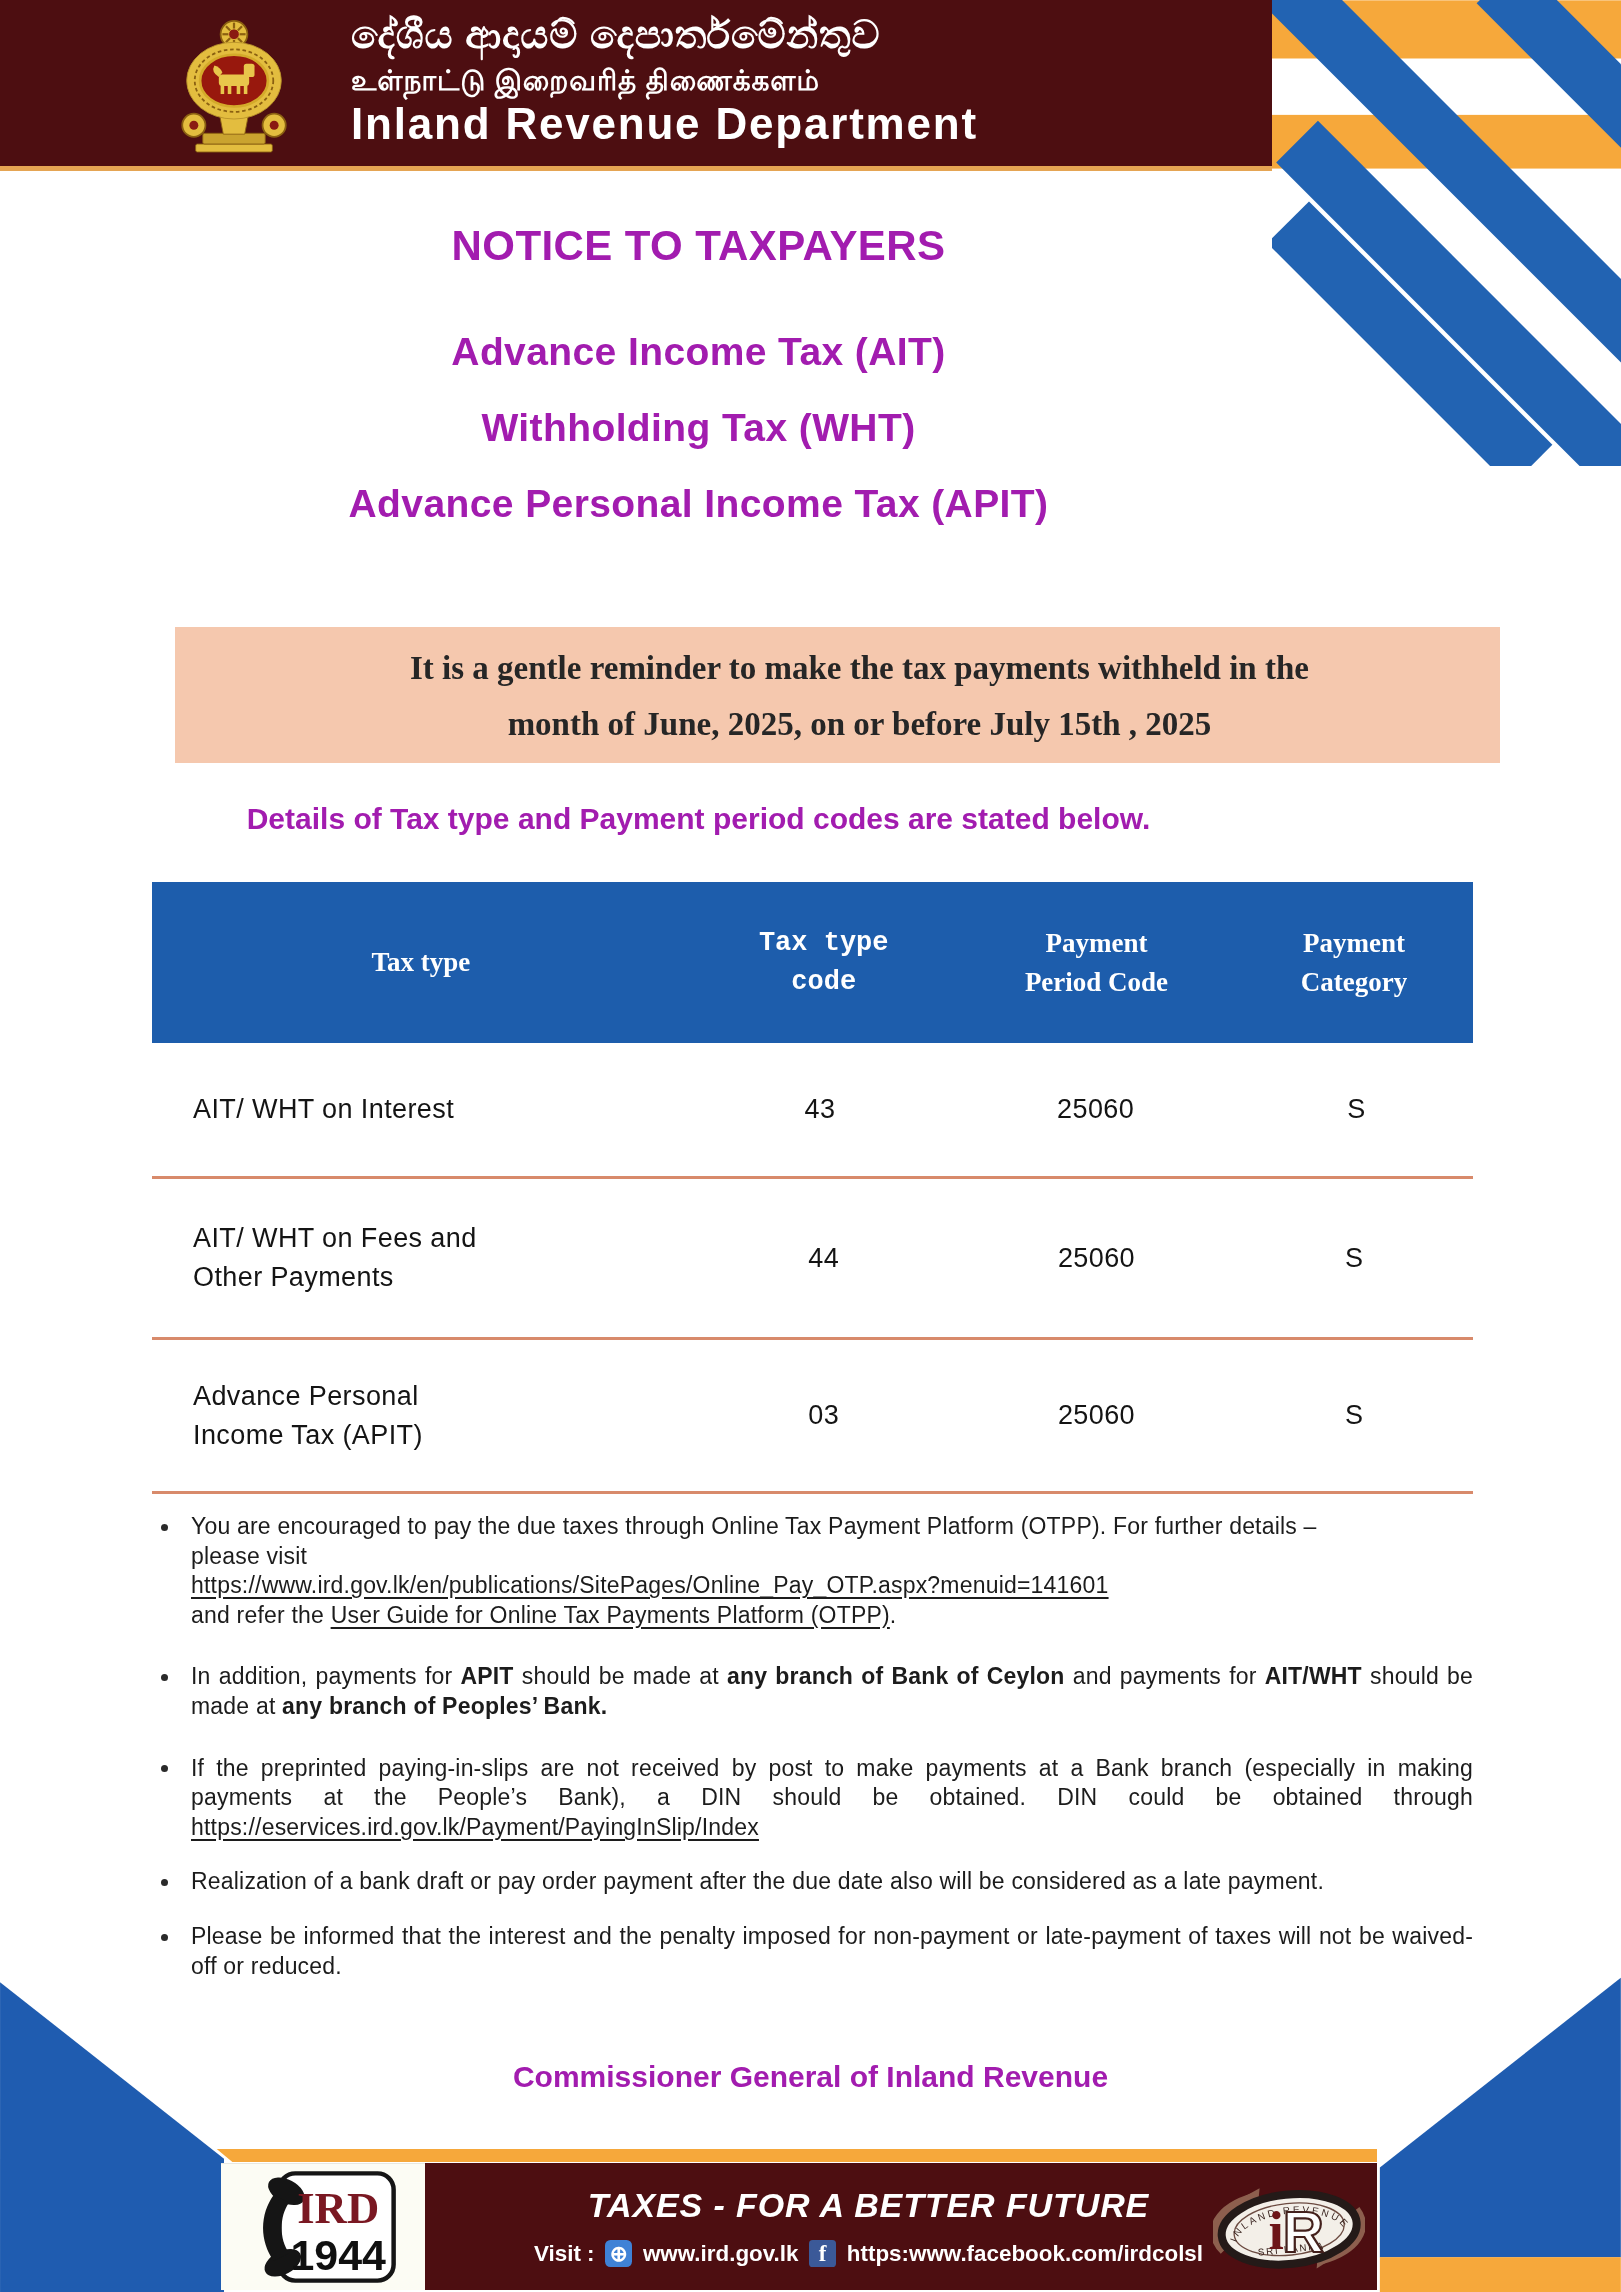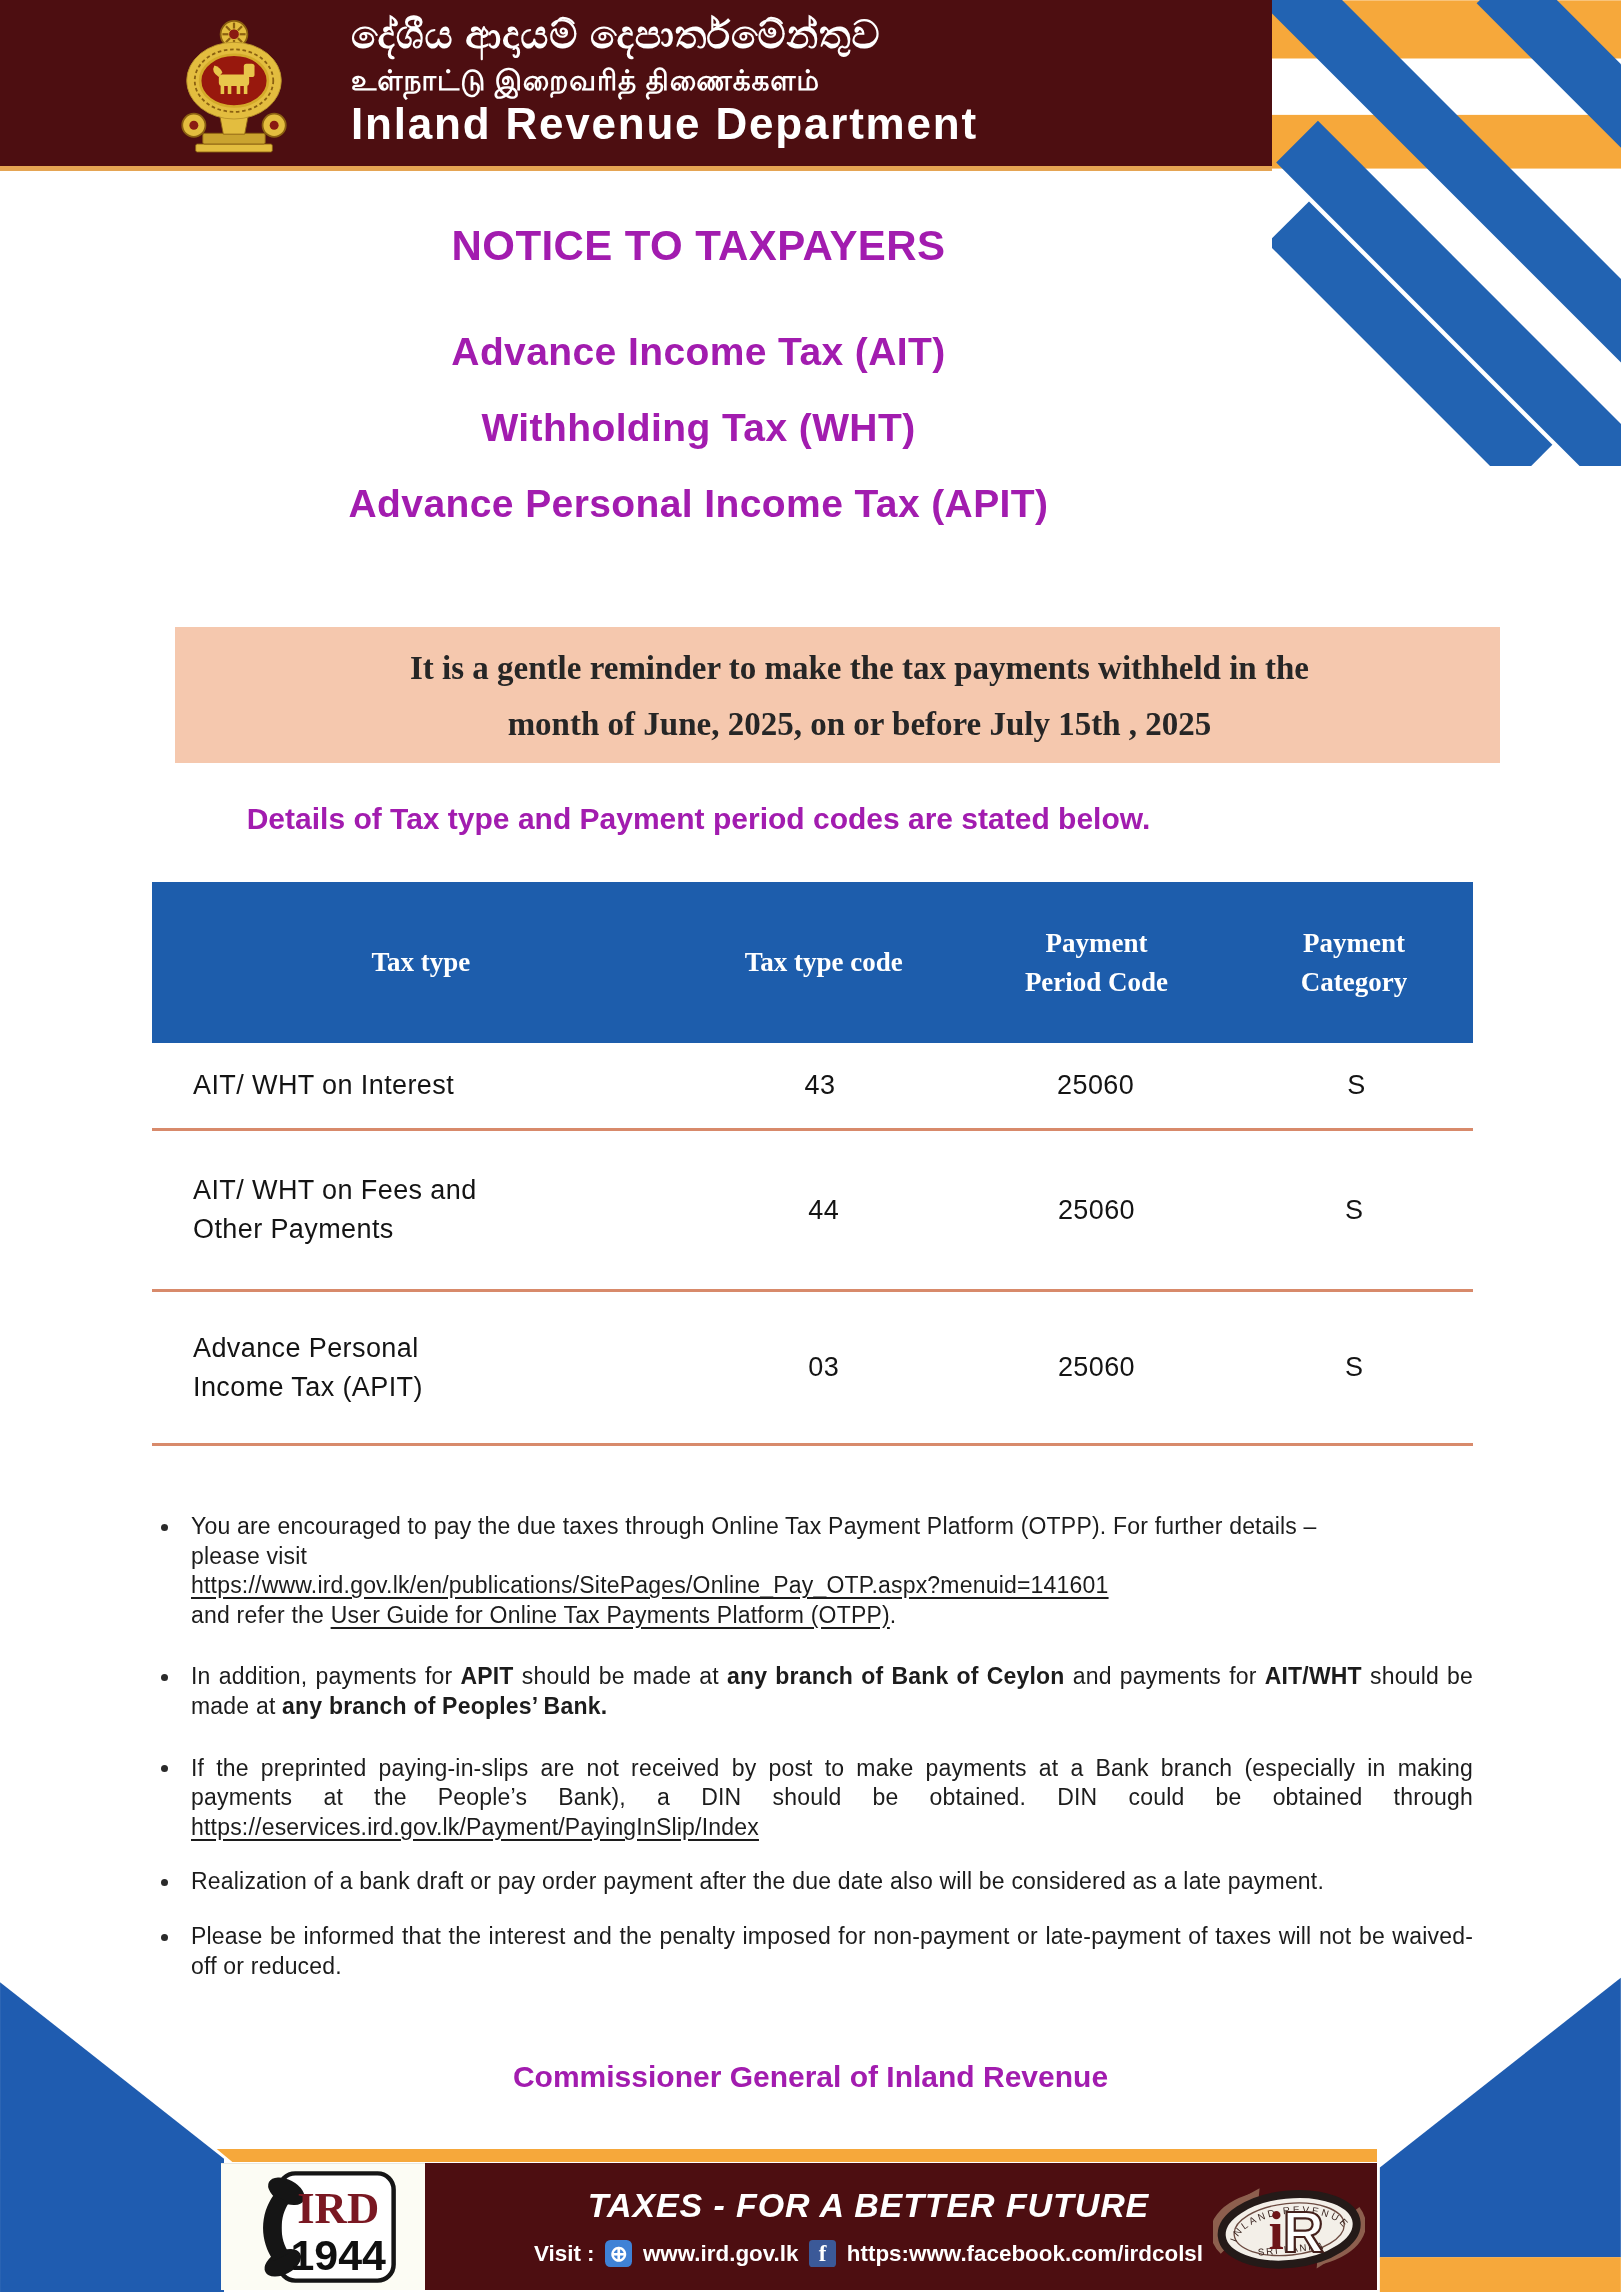--- a/index.html
+++ b/index.html
@@ -41,26 +41,26 @@
             font-size:33px;line-height:56px;padding-top:12.5px;padding-left:44px;}
 
   .details-heading{top:802px;font-size:30px;font-weight:800;}
 
   
   .tax-table{position:absolute;left:152px;top:882px;width:1321px;}
   .tt-head{display:flex;background:var(--blue);height:161px;color:#fff;
            font-family:"Liberation Serif",serif;font-weight:bold;font-size:27px;line-height:39px;}
   .tt-head .c{display:flex;align-items:center;justify-content:center;text-align:center;}
   .c1{width:40.7%;} .c2{width:20.3%;} .c3{width:21%;} .c4{width:18%;}
-  .tt-head .c2{padding:8px 52px;} .tt-head .c3{padding:0 47px;} .tt-head .c4{padding:0 41px;}
+  .tt-head .c2{padding:8px 52px;font-family:Liberation Mono, monospace;} .tt-head .c3{padding:0 47px;} .tt-head .c4{padding:0 41px;}
   .tt-row{display:flex;align-items:center;border-bottom:3.6px solid var(--divider);
           font-size:27px;color:#141414;letter-spacing:0.4px;line-height:39px;}
   .tt-row .c{display:flex;align-items:center;justify-content:center;text-align:center;}
   .tt-row .c1{justify-content:flex-start;text-align:left;padding-left:41px;}
-  .r1{height:88px;gap:8px;} .r2{height:161px;} .r3{height:154px;}
+  .r1{height:136px;gap:8px;} .r2{height:161px;} .r3{height:154px;}
 
   
   .bullets{position:absolute;left:152px;top:1512px;width:1321px;margin:0;padding:0;list-style:none;}
   .bullets li{position:relative;padding-left:39px;margin-bottom:32px;font-size:23px;line-height:29.6px;
               color:var(--ink);text-align:justify;letter-spacing:0.2px;}
   .bullets li::before{content:"";position:absolute;left:9px;top:11.6px;width:7.2px;height:7.2px;
               border-radius:50%;background:#2a2a2a;}
   .bullets li.tight{margin-bottom:25px;}
   .bullets a{color:var(--ink);text-decoration:underline;text-underline-offset:3.6px;cursor:pointer;}
   .bullets b{font-weight:bold;}

